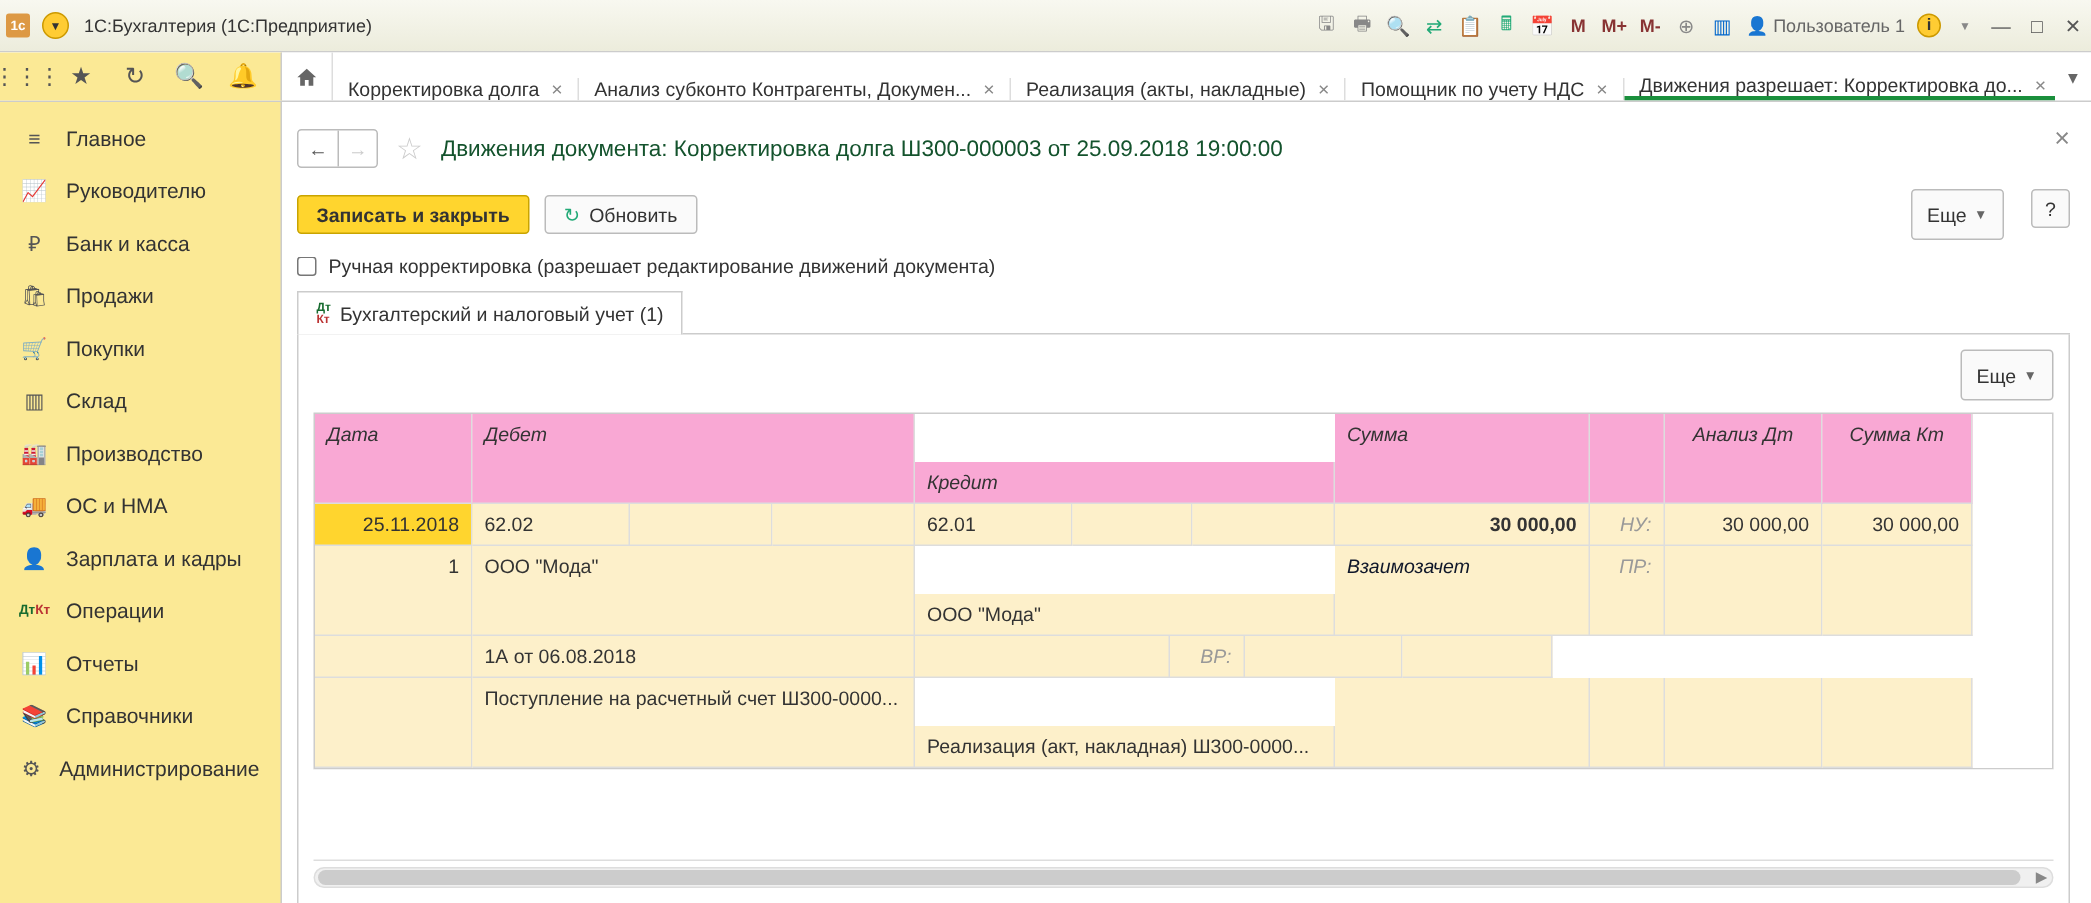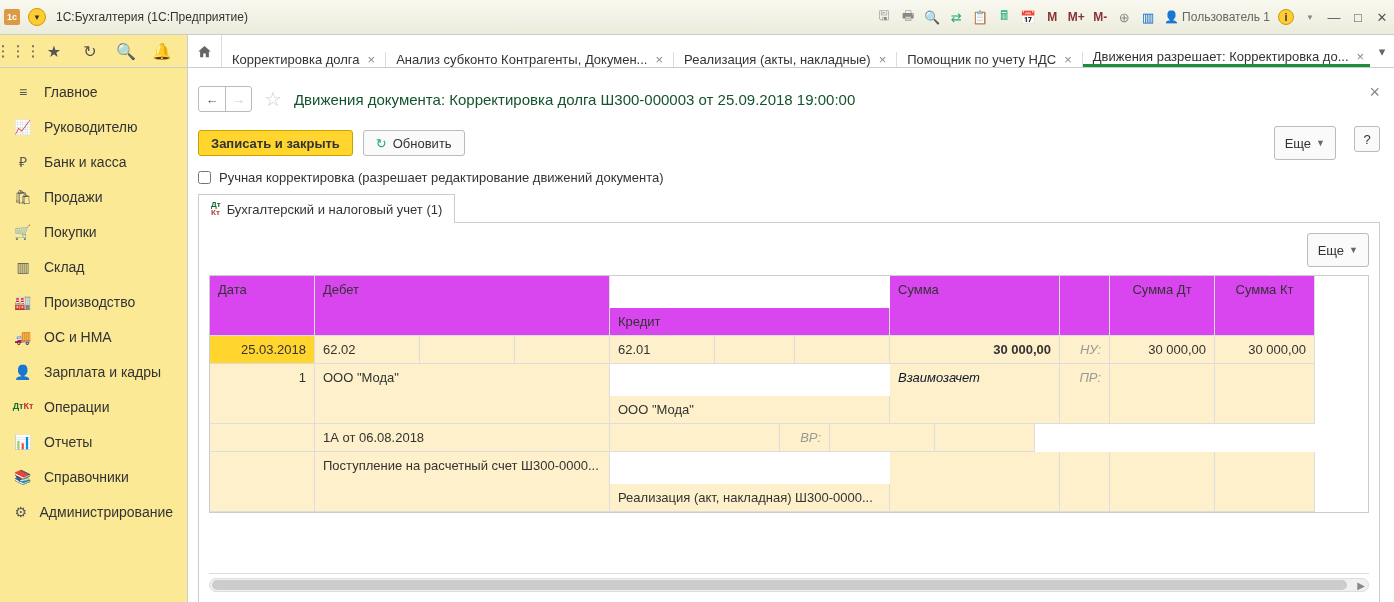--- a/index.html
+++ b/index.html
@@ -70,21 +70,21 @@
 .reg-tab .reg-icon { margin-right: 6px; font-size: 10px; color: #173; }
 .reg-tab .reg-icon .dt { color: #176b2f; font-weight: bold; }
 .reg-tab .reg-icon .kt { color: #b33; font-weight: bold; }
 
 
 .table-area { border: 1px solid #ccc; border-top: none; flex: 1; display: flex; flex-direction: column; padding: 10px; }
 .table-toolbar { display: flex; justify-content: flex-end; margin-bottom: 8px; }
 .grid { border: 1px solid #ccc; }
 .grid-row { display: flex; }
 .grid-cell { border-right: 1px solid #ddd; border-bottom: 1px solid #ddd; padding: 6px 8px; font-size: 13px; overflow: hidden; white-space: nowrap; text-overflow: ellipsis; }
-.grid-head .grid-cell { background: #d946ef; color: #333; font-weight: normal; }
+.grid-head .grid-cell { background: #f9a8d4; color: #333; font-weight: normal; font-style: italic; }
 .grid-body .grid-cell { background: #fdf0ca; }
 .grid-body .grid-cell.hl { background: #ffd52e; }
 .grid-body .grid-cell.right { text-align: right; }
 .grid-body .grid-cell.italic { font-style: italic; color: #0f172a; }
 .grid-body .grid-cell.label { color: #999; font-style: italic; text-align: right; }
 
 
 .c-date { width: 105px; }
 .c-deb { width: 105px; }
 .c-deb2 { width: 95px; }
@@ -287,28 +287,28 @@
       </div>
 
       <div class="grid">
 
         <div class="grid-row grid-head">
           <div class="grid-cell c-date">Дата</div>
           <div class="grid-cell c-debwide">Дебет</div>
           <div class="grid-cell c-kredwide">Кредит</div>
           <div class="grid-cell c-sum">Сумма</div>
           <div class="grid-cell c-lbl"></div>
-          <div class="grid-cell c-sdt" style="text-align:center">Сумма Дт</div>
+          <div class="grid-cell c-sdt" style="text-align:center">Анализ Дт</div>
           <div class="grid-cell c-skt" style="text-align:center">Сумма Кт</div>
         </div>
 
         <div class="grid-body">
 
           <div class="grid-row">
-            <div class="grid-cell c-date hl right">25.03.2018</div>
+            <div class="grid-cell c-date hl right">25.11.2018</div>
             <div class="grid-cell c-deb">62.02</div>
             <div class="grid-cell c-deb2"></div>
             <div class="grid-cell c-deb3"></div>
             <div class="grid-cell c-kred">62.01</div>
             <div class="grid-cell c-kred2"></div>
             <div class="grid-cell c-kred3"></div>
             <div class="grid-cell c-sum right" style="font-weight:bold">30 000,00</div>
             <div class="grid-cell c-lbl label">НУ:</div>
             <div class="grid-cell c-sdt right">30 000,00</div>
             <div class="grid-cell c-skt right">30 000,00</div>

